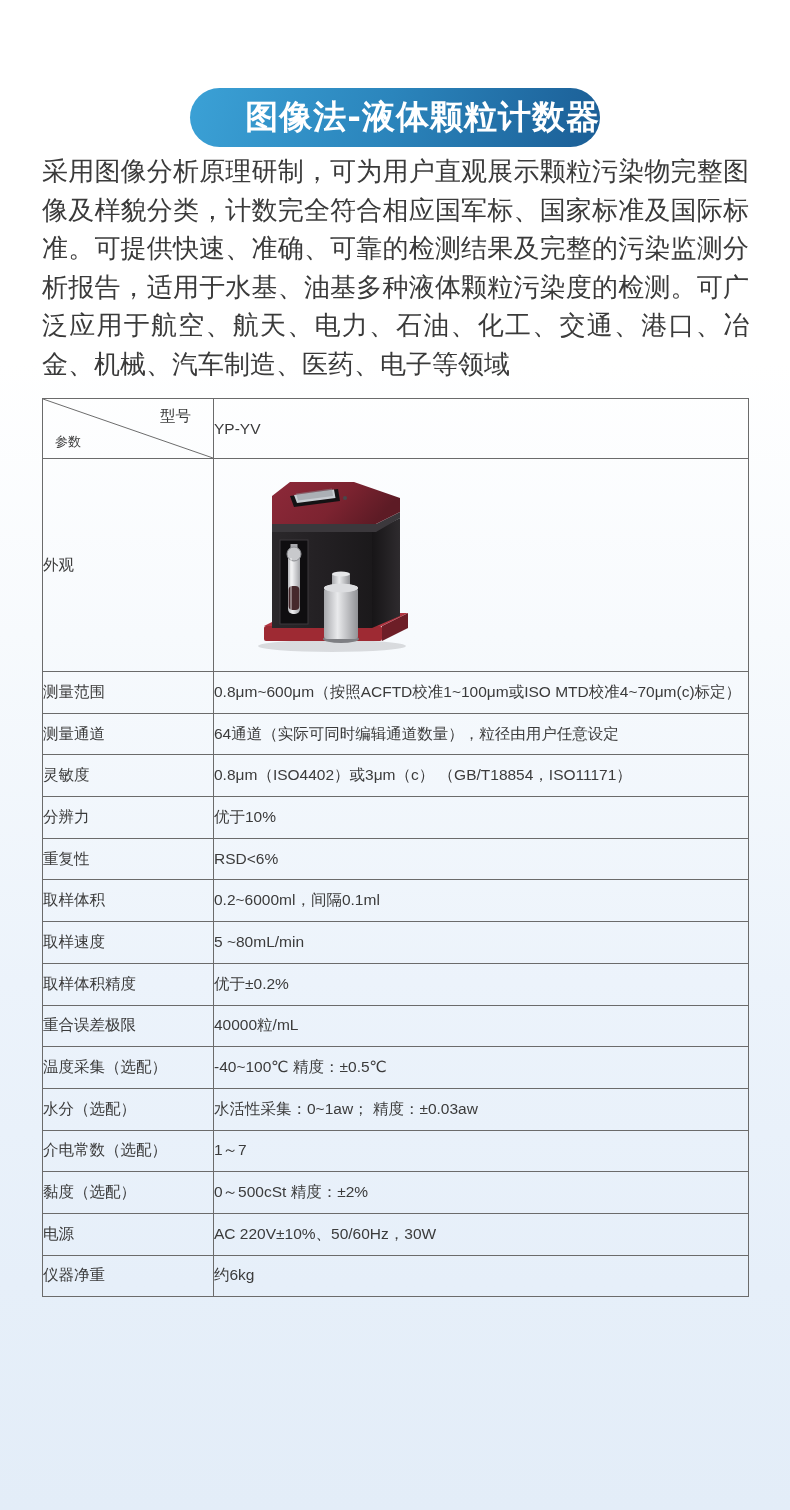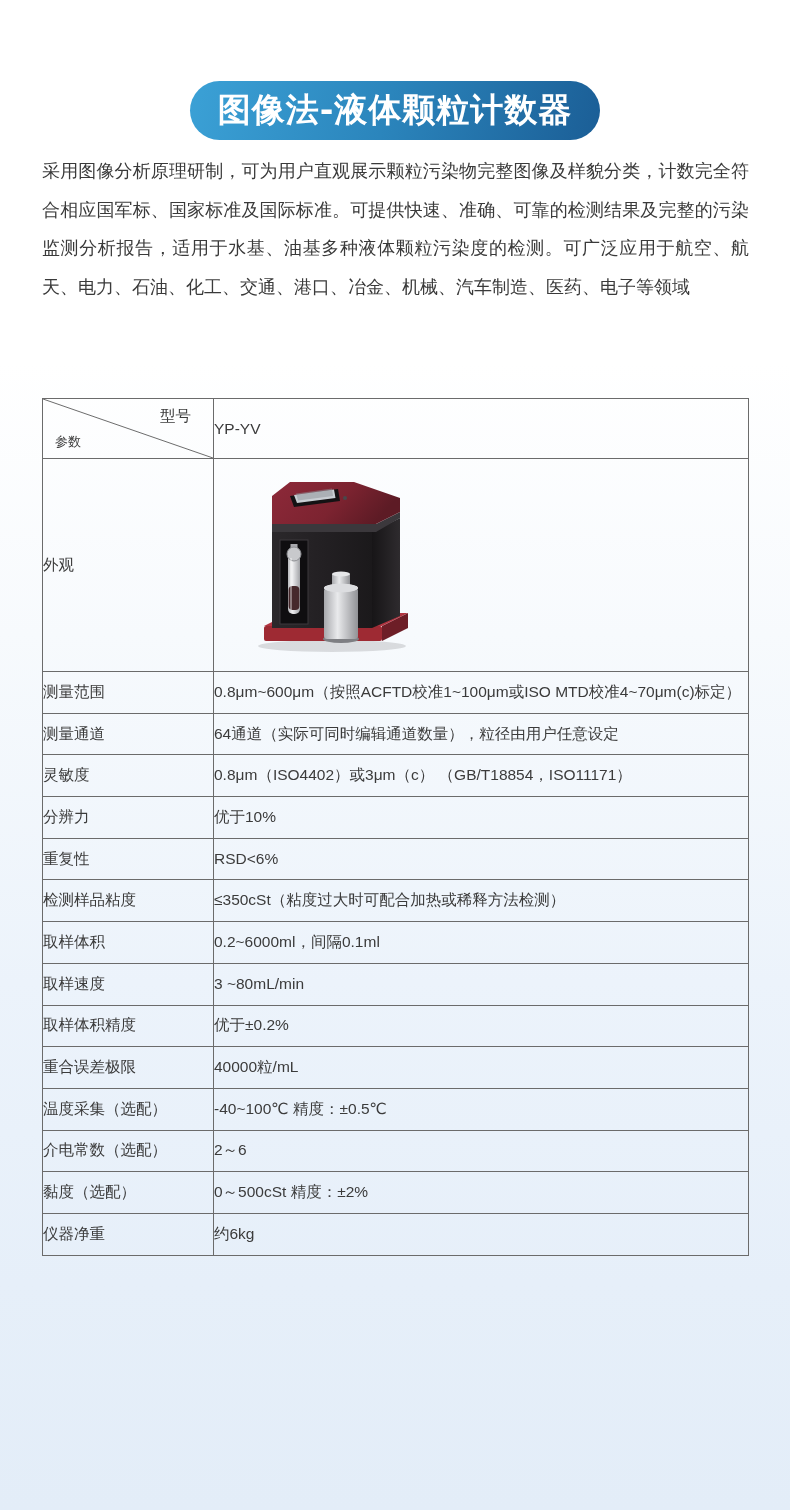--- a/index.html
+++ b/index.html
@@ -3,31 +3,31 @@
 <meta charset="utf-8">
 <style>
   html,body{margin:0;padding:0;}
   body{
     width:790px;height:1510px;position:relative;overflow:hidden;
     background:linear-gradient(180deg,#ffffff 0%,#ffffff 24%,#f7fafd 42%,#ecf3fb 65%,#e6eff9 85%,#e3edf8 100%);
     font-family:"Liberation Sans","DejaVu Sans",sans-serif;
     color:#3b3b3b;
   }
   .title-pill{
-    position:absolute;left:190px;top:81px;width:410px;height:59px;border-radius:30px;
-    display:flex;align-items:center;justify-content:center;
+    position:absolute;left:190px;top:88px;width:410px;height:59px;border-radius:30px;
+    display:flex;align-items:center;justify-content:flex-end;
     background:linear-gradient(105deg,#3ba1d6 0%,#2b85bc 48%,#1b5e96 100%);
   }
   .title-pill .title-text{
     font-family:"DejaVu Serif","Liberation Serif",serif;
     font-weight:bold;font-size:33px;color:#ffffff;letter-spacing:1px;white-space:nowrap;
   }
   .desc{
     position:absolute;left:42px;top:152px;width:707px;margin:0;
-    font-size:18px;line-height:38.5px;text-align:justify;color:#3a3a3a;
+    font-size:26px;line-height:38.5px;text-align:justify;color:#3a3a3a;
   }
   table.spec{
     position:absolute;left:42px;top:398px;width:707px;
     border-collapse:collapse;table-layout:fixed;
   }
   table.spec td{
     border:1px solid #6b6b6b;font-size:15.5px;color:#3b3b3b;
     padding:0;vertical-align:middle;background:transparent;
   }
   .col-label{width:171px;}
@@ -143,49 +143,53 @@
   </tr>
       <tr class="data-row">
     <td class="label-cell">分辨力</td>
     <td class="value-cell">优于10%</td>
   </tr>
       <tr class="data-row">
     <td class="label-cell">重复性</td>
     <td class="value-cell">RSD&lt;6%</td>
   </tr>
       <tr class="data-row">
-    <td class="label-cell">检测样品粘度</td>
-    <td class="value-cell">≤350cSt（粘度过大时可配合加热或稀释方法检测）</td>
-  </tr>
-      <tr class="data-row">
     <td class="label-cell">取样体积</td>
     <td class="value-cell">0.2~6000ml，间隔0.1ml</td>
   </tr>
       <tr class="data-row">
     <td class="label-cell">取样速度</td>
-    <td class="value-cell">3 ~80mL/min</td>
+    <td class="value-cell">5 ~80mL/min</td>
   </tr>
       <tr class="data-row">
     <td class="label-cell">取样体积精度</td>
     <td class="value-cell">优于±0.2%</td>
   </tr>
       <tr class="data-row">
     <td class="label-cell">重合误差极限</td>
     <td class="value-cell">40000粒/mL</td>
   </tr>
       <tr class="data-row">
     <td class="label-cell">温度采集（选配）</td>
     <td class="value-cell">-40~100℃ 精度：±0.5℃</td>
   </tr>
       <tr class="data-row">
+    <td class="label-cell">水分（选配）</td>
+    <td class="value-cell">水活性采集：0~1aw； 精度：±0.03aw</td>
+  </tr>
+      <tr class="data-row">
     <td class="label-cell">介电常数（选配）</td>
-    <td class="value-cell">2～6</td>
+    <td class="value-cell">1～7</td>
   </tr>
       <tr class="data-row">
     <td class="label-cell">黏度（选配）</td>
     <td class="value-cell">0～500cSt 精度：±2%</td>
+  </tr>
+      <tr class="data-row">
+    <td class="label-cell">电源</td>
+    <td class="value-cell">AC 220V±10%、50/60Hz，30W</td>
   </tr>
       <tr class="data-row">
     <td class="label-cell">仪器净重</td>
     <td class="value-cell">约6kg</td>
   </tr>
     </tbody>
 </table>
 
 </body></html>

